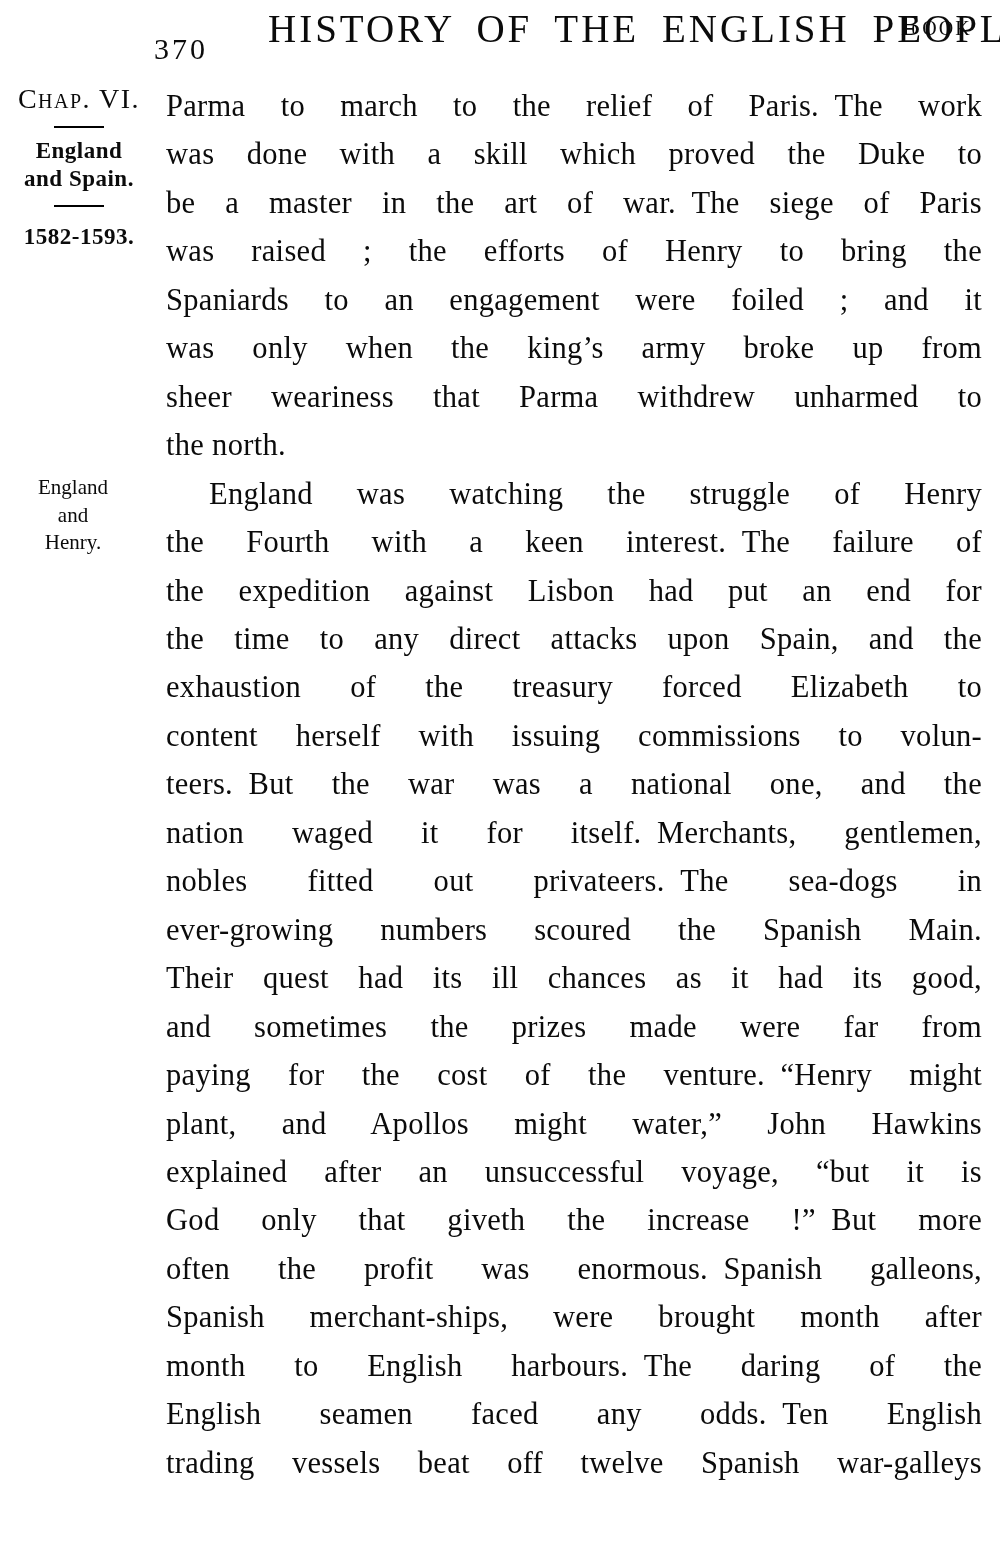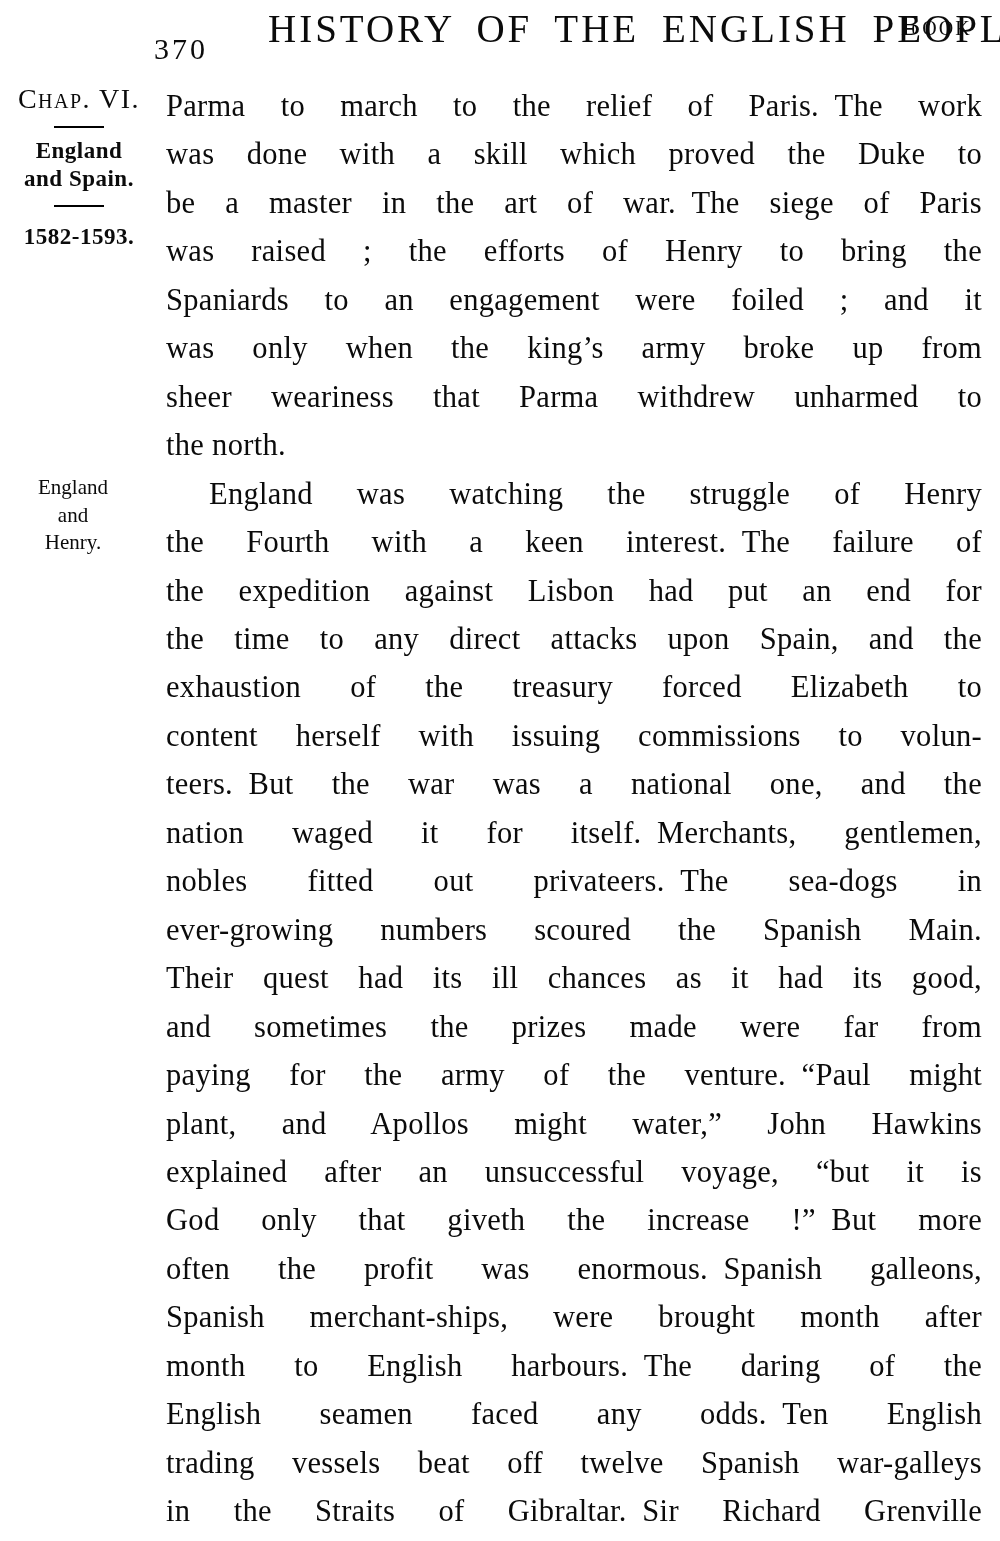--- a/index.html
+++ b/index.html
@@ -86,26 +86,25 @@
         <div class="line">the expedition against Lisbon had put an end for</div>
         <div class="line">the time to any direct attacks upon Spain, and the</div>
         <div class="line">exhaustion of the treasury forced Elizabeth to</div>
         <div class="line">content herself with issuing commissions to volun-</div>
         <div class="line">teers. But the war was a national one, and the</div>
         <div class="line">nation waged it for itself. Merchants, gentlemen,</div>
         <div class="line">nobles fitted out privateers. The sea-dogs in</div>
         <div class="line">ever-growing numbers scoured the Spanish Main.</div>
         <div class="line">Their quest had its ill chances as it had its good,</div>
         <div class="line">and sometimes the prizes made were far from</div>
-        <div class="line">paying for the army of the venture. “Paul might</div>
+        <div class="line">paying for the cost of the venture. “Henry might</div>
         <div class="line">plant, and Apollos might water,” John Hawkins</div>
         <div class="line">explained after an unsuccessful voyage, “but it is</div>
         <div class="line">God only that giveth the increase !” But more</div>
         <div class="line">often the profit was enormous. Spanish galleons,</div>
         <div class="line">Spanish merchant-ships, were brought month after</div>
         <div class="line">month to English harbours. The daring of the</div>
         <div class="line">English seamen faced any odds. Ten English</div>
         <div class="line">trading vessels beat off twelve Spanish war-galleys</div>
-        <div class="line">in the Straits of Gibraltar. Sir Richard Grenville</div>
       </div>
   </main>
 
 </div>
 
 </body></html>

